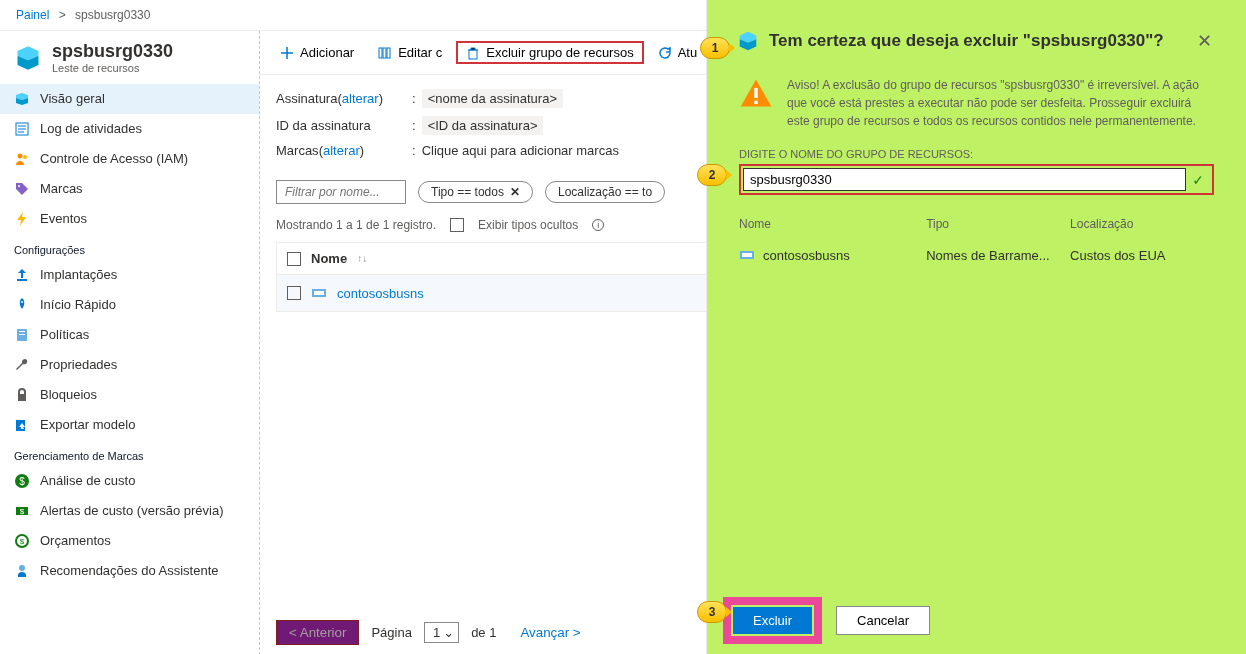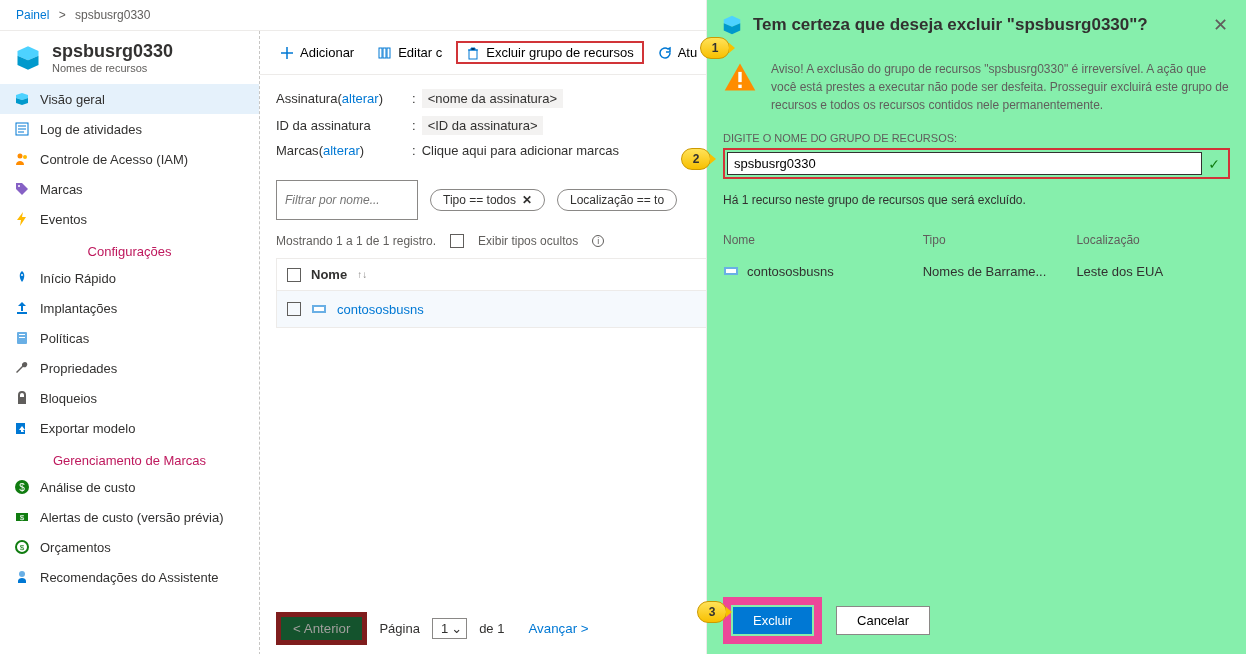--- a/index.html
+++ b/index.html
@@ -14,64 +14,64 @@
 .rg-header { display: flex; align-items: center; gap: 10px; padding: 10px 14px; }
 .rg-icon-lg { width: 28px; height: 28px; }
 .rg-title { font-size: 18px; font-weight: 600; }
 .rg-sub { font-size: 11px; color: #605e5c; }
 .search-row { display: flex; align-items: center; gap: 6px; padding: 4px 10px 10px; }
 .search-input { flex: 1; border: 1px solid #8a8886; padding: 4px 6px 4px 26px; font-style: italic; color: #605e5c; font-size: 12px; background: #fff; position: relative; }
 .search-wrap { position: relative; flex: 1; }
 .search-wrap .si { position: absolute; left: 6px; top: 4px; width: 14px; height: 14px; color: #605e5c; }
 .collapse-btn { color: #605e5c; font-size: 14px; cursor: pointer; padding: 2px 4px; }
 
-.nav-item { display: flex; align-items: center; gap: 10px; padding: 7px 14px; cursor: pointer; font-size: 13px; }
+.nav-item { display: flex; align-items: flex-start; gap: 10px; padding: 7px 14px; cursor: pointer; font-size: 13px; }
 .nav-item.active { background: #e5f1fb; }
 .nav-icon { width: 16px; height: 16px; flex-shrink: 0; }
-.nav-section { padding: 10px 14px 4px; font-size: 13px; color: #be185d; text-align: center; }
+.nav-section { padding: 10px 14px 4px; font-size: 11px; color: #0f172a; }
 
 .main { flex: 1; padding: 10px 0 0 0; position: relative; border-right: 1px dashed #c7c6c4; overflow: hidden; }
 .toolbar { display: flex; align-items: center; gap: 4px; padding: 0 10px 10px; border-bottom: 1px solid #edebe9; }
 .tool-btn { display: flex; align-items: center; gap: 6px; padding: 4px 10px; cursor: pointer; font-size: 13px; background: transparent; border: none; }
 .tool-icon { width: 14px; height: 14px; color: #0078d4; }
 .delete-highlight { border: 2px solid #d13438; padding: 2px 8px; }
 
 .callout { position: absolute; width: 30px; height: 22px; border-radius: 11px; background: linear-gradient(#ffe259, #f8c000); border: 1px solid #cc9900; display: flex; align-items: center; justify-content: center; font-weight: 700; font-size: 12px; z-index: 20; }
 .callout::after { content: ''; position: absolute; right: -6px; top: 50%; transform: translateY(-50%); border-left: 6px solid #f8c000; border-top: 5px solid transparent; border-bottom: 5px solid transparent; }
 
 .essentials { padding: 10px 16px; font-size: 13px; }
 .ess-row { display: flex; padding: 4px 0; align-items: center; }
 .ess-key { width: 130px; }
 .ess-link { color: #0078d4; cursor: pointer; }
 .ess-sep { margin: 0 6px; }
 .ess-val { background: #f3f2f1; padding: 2px 6px; color: #323130; }
 .ess-val.plain { background: transparent; padding: 0; }
 
 .filter-row { display: flex; gap: 12px; padding: 8px 16px; align-items: center; }
-.filter-input { border: 1px solid #8a8886; padding: 12px 8px; width: 142px; font-size: 12px; color: #605e5c; font-style: italic; }
+.filter-input { border: 1px solid #8a8886; padding: 4px 8px; width: 130px; font-size: 12px; color: #605e5c; font-style: italic; }
 .pill { border: 1px solid #8a8886; border-radius: 14px; padding: 3px 12px; font-size: 12px; color: #323130; display: flex; align-items: center; gap: 6px; cursor: pointer; justify-content: space-between; }
 .pill .x { font-weight: bold; }
 
 .count-row { display: flex; align-items: center; gap: 14px; padding: 6px 16px; font-size: 12px; color: #605e5c; }
 .chk { width: 14px; height: 14px; border: 1px solid #605e5c; display: inline-block; }
 .info-icon { width: 12px; height: 12px; border: 1px solid #605e5c; border-radius: 50%; display: inline-block; text-align: center; line-height: 10px; font-size: 9px; }
 
 .table { margin: 4px 16px; border: 1px solid #edebe9; }
 .thead { display: flex; align-items: center; gap: 10px; padding: 8px 10px; border-bottom: 1px solid #edebe9; }
 .th-name { font-weight: 600; }
 .sort-arrows { color: #8a8886; font-size: 10px; }
 .trow { display: flex; align-items: center; gap: 10px; padding: 10px; background: #f5f9fd; }
 .rtype-icon { width: 16px; height: 16px; }
 
 .pager { position: absolute; bottom: 10px; left: 16px; display: flex; align-items: center; gap: 12px; font-size: 13px; }
-.pbtn { background: #14532d; border: 5px solid #7f1d1d; padding: 4px 12px; color: #a19f9d; cursor: default; }
+.pbtn { background: #701a75; border: 1px solid #7f1d1d; padding: 4px 12px; color: #a19f9d; cursor: default; }
 .pselect { border: 1px solid #8a8886; padding: 2px 18px 2px 8px; position: relative; }
 
 
-.panel { position: absolute; right: 0; top: 0; bottom: 0; width: 540px; background: #86efac; border-left: 1px solid #edebe9; padding: 0; z-index: 10; }
+.panel { position: absolute; right: 0; top: 0; bottom: 0; width: 540px; background: #bef264; border-left: 1px solid #edebe9; padding: 16px; z-index: 10; }
 .panel-header { display: flex; align-items: center; gap: 10px; padding: 10px 14px; }
 .panel-title { font-size: 17px; font-weight: 600; flex: 1; }
 .panel-close { font-size: 18px; color: #605e5c; cursor: pointer; padding: 4px; }
 .warn-row { display: flex; gap: 14px; padding: 10px 16px 14px; }
 .warn-tri { width: 34px; height: 34px; flex-shrink: 0; }
 .warn-text { font-size: 12px; color: #605e5c; line-height: 1.5; }
 .confirm-label { padding: 4px 16px 4px; font-size: 11px; color: #605e5c; }
 .confirm-input-wrap { margin: 0 16px 14px; border: 2px solid #d13438; padding: 2px; display: flex; align-items: center; }
 .confirm-input { flex: 1; border: 1px solid #323130; padding: 3px 6px; font-size: 13px; }
 .check-ok { color: #107c10; font-size: 14px; padding: 0 6px; }
@@ -106,21 +106,21 @@
 <div class="content">
 
   <div class="sidebar">
     <div class="rg-header">
       <svg class="rg-icon-lg" viewBox="0 0 24 24">
           <path fill="#4dd2ff" d="M3 6l9-4 9 4v4l-9 4-9-4z"></path>
           <path fill="#0099cc" d="M3 10l9 4 9-4v8l-9 4-9-4z"></path>
         </svg>
       <div>
         <div class="rg-title">spsbusrg0330</div>
-        <div class="rg-sub">Nomes de recursos</div>
+        <div class="rg-sub">Leste de recursos</div>
       </div>
     </div>
 
     <div class="nav-item active">
       <svg class="nav-icon" viewBox="0 0 16 16">
           <path fill="#4dd2ff" d="M2 4l6-2 6 2v3l-6 2-6-2z"></path>
           <path fill="#0099cc" d="M2 7l6 2 6-2v5l-6 2-6-2z"></path>
         </svg>
       <span>Visão geral</span>
     </div>
@@ -151,31 +151,31 @@
     <div class="nav-item">
       <svg class="nav-icon" viewBox="0 0 16 16">
           <path fill="#ffb900" d="M9 1L3 9h4l-1 6 6-9H8z"></path>
         </svg>
       <span>Eventos</span>
     </div>
 
     <div class="nav-section">Configurações</div>
     <div class="nav-item">
         <svg class="nav-icon" viewBox="0 0 16 16">
+          <path fill="#0078d4" d="M8 2l4 4H9v5H7V6H4z"></path>
+          <rect x="3" y="12" width="10" height="2" fill="#0078d4"></rect>
+        </svg>
+        <span>Implantações</span>
+      </div>
+    <div class="nav-item">
+        <svg class="nav-icon" viewBox="0 0 16 16">
           <path fill="#0078d4" d="M8 1c3 2 3 7 0 11-3-4-3-9 0-11z"></path>
           <circle cx="8" cy="5" r="1" fill="#fff"></circle>
         </svg>
         <span>Início Rápido</span>
-      </div>
-    <div class="nav-item">
-        <svg class="nav-icon" viewBox="0 0 16 16">
-          <path fill="#0078d4" d="M8 2l4 4H9v5H7V6H4z"></path>
-          <rect x="3" y="12" width="10" height="2" fill="#0078d4"></rect>
-        </svg>
-        <span>Implantações</span>
       </div>
     <div class="nav-item">
         <svg class="nav-icon" viewBox="0 0 16 16">
           <rect x="3" y="2" width="10" height="12" rx="1" fill="#69afe5"></rect>
           <rect x="5" y="4" width="6" height="1" fill="#fff"></rect>
           <rect x="5" y="7" width="6" height="1" fill="#fff"></rect>
         </svg>
         <span>Políticas</span>
       </div>
     <div class="nav-item">
@@ -346,37 +346,36 @@
     <div class="warn-text">Aviso! A exclusão do grupo de recursos "spsbusrg0330" é irreversível. A ação que você está prestes a executar não pode ser desfeita. Prosseguir excluirá este grupo de recursos e todos os recursos contidos nele permanentemente.</div>
   </div>
   <div class="confirm-label">DIGITE O NOME DO GRUPO DE RECURSOS:</div>
   <div style="position:relative">
     <div class="callout" style="left:-26px; top:0;">2</div>
     <div class="confirm-input-wrap">
       <input class="confirm-input" value="spsbusrg0330" style="">
       <span class="check-ok">✓</span>
     </div>
   </div>
-  <div class="affected-sub">Há 1 recurso neste grupo de recursos que será excluído.</div>
   <div class="aff-table">
     <div class="aff-head">
       <div class="aff-col-name">Nome</div>
       <div class="aff-col-type">Tipo</div>
       <div class="aff-col-loc">Localização</div>
     </div>
     <div class="aff-row">
       <div class="aff-name">
         <svg class="rtype-icon" viewBox="0 0 16 16">
             <rect x="1" y="4" width="14" height="8" fill="#69afe5"></rect>
             <rect x="3" y="6" width="10" height="4" fill="#fff"></rect>
           </svg>
         <span>contososbusns</span>
       </div>
       <div class="aff-col-type">Nomes de Barrame...</div>
-      <div class="aff-col-loc">Leste dos EUA</div>
+      <div class="aff-col-loc">Custos dos EUA</div>
     </div>
   </div>
 
   <div class="panel-footer">
     <div class="callout" style="left:-26px; top:4px;">3</div>
     <div class="btn-primary-wrap"><button class="btn-primary">Excluir</button></div>
     <button class="btn-secondary">Cancelar</button>
   </div>
 </div>
 

